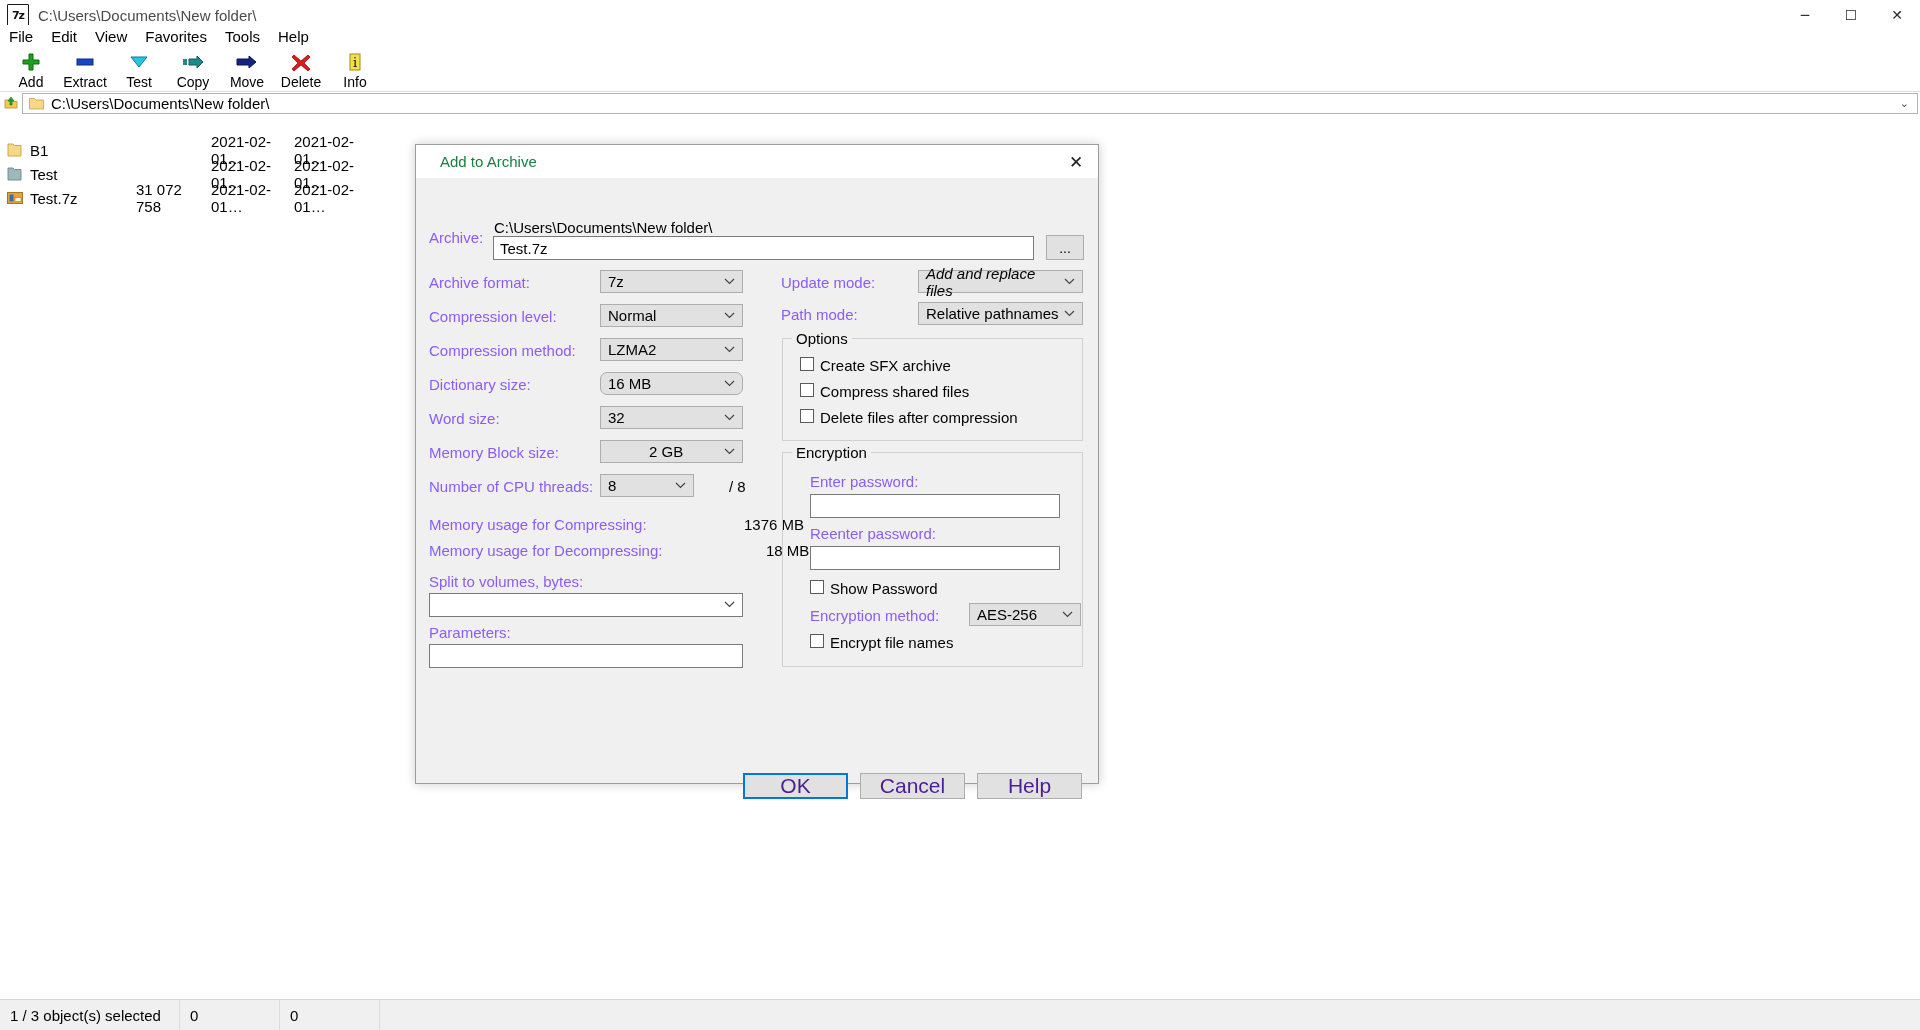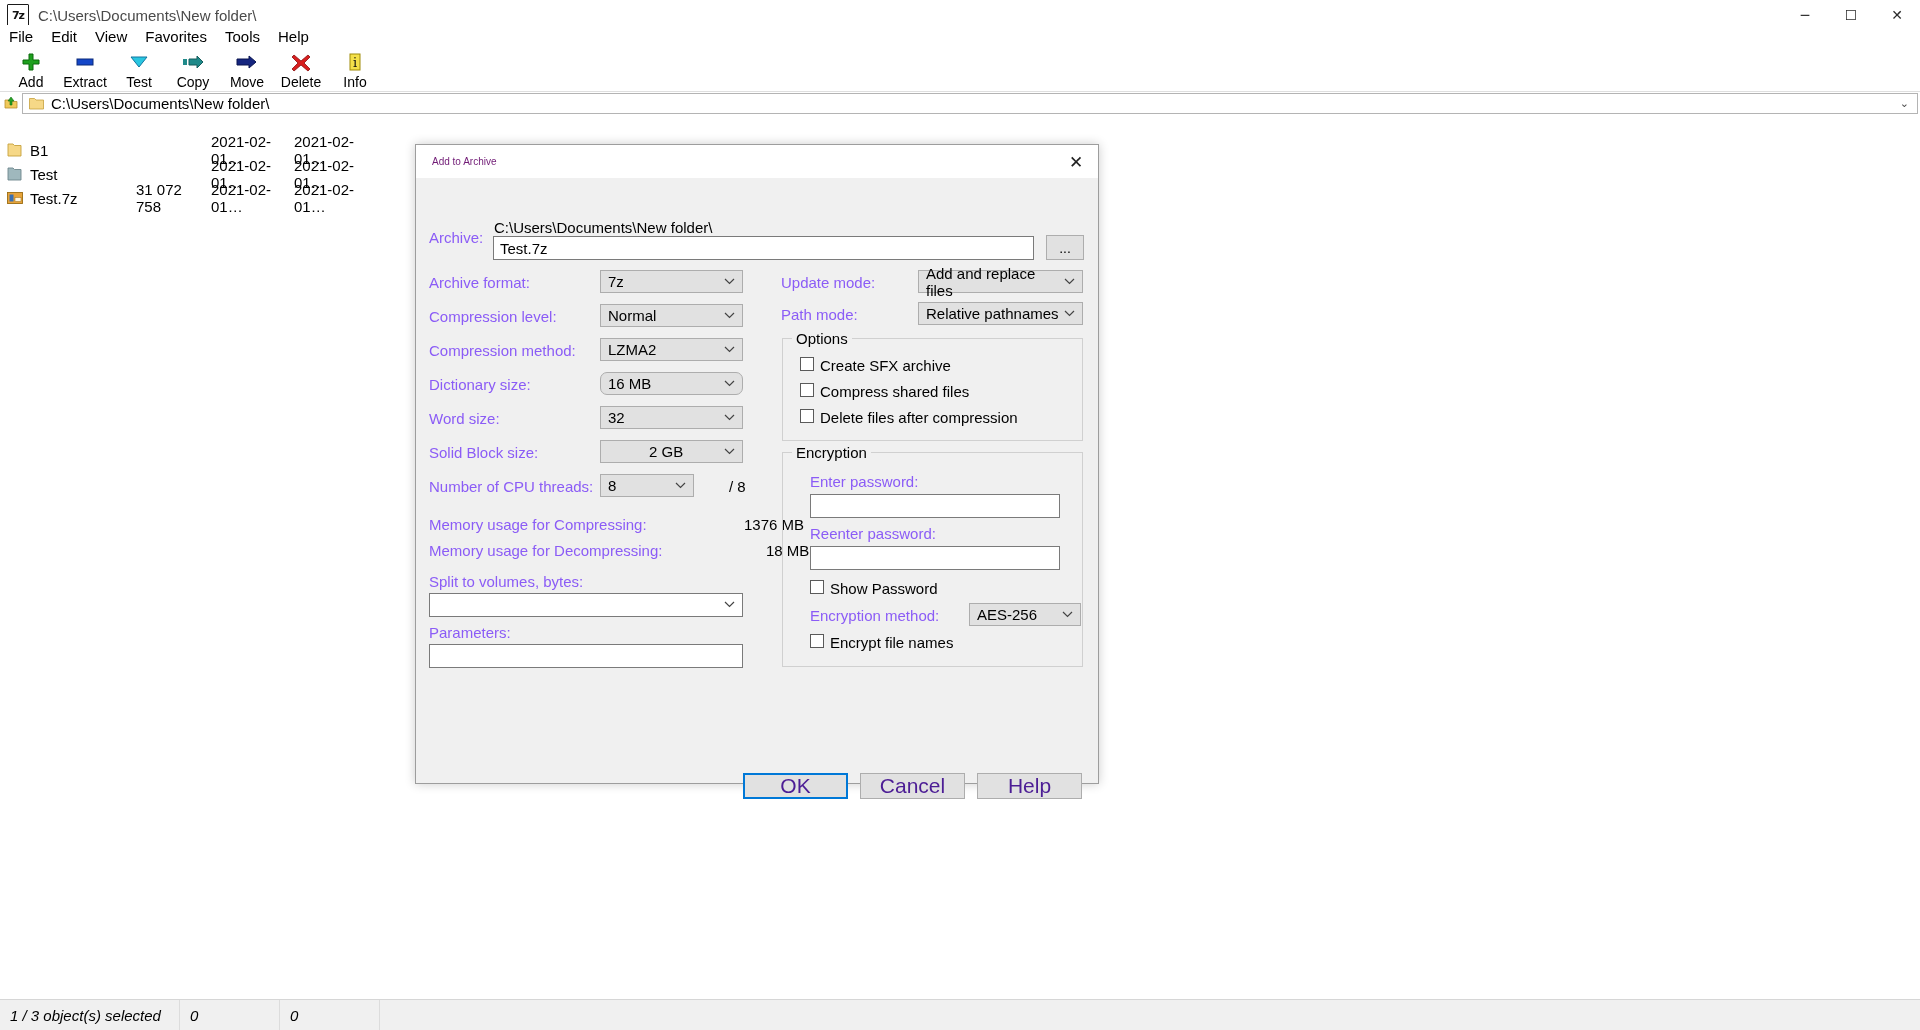--- a/index.html
+++ b/index.html
@@ -86,33 +86,33 @@
   .row { height: 24px; display: flex; align-items: center; }
   .cell { box-sizing: border-box; font-size: 15px; color: #000; padding: 0 6px; display: flex; align-items: center; height: 24px; }
   .cell.right { justify-content: flex-end; }
   .ficon { width: 18px; height: 16px; margin-right: 6px; flex: 0 0 18px; }
 
   
   .statusbar {
     position: absolute; bottom: 0; left: 0; width: 1920px; height: 30px;
     background: #f0f0f0; border-top: 1px solid #d6d6d6; display: flex; align-items: center;
   }
-  .st-cell { box-sizing: border-box; font-size: 15px; color: #000; padding-left: 10px; height: 30px; display: flex; align-items: center; border-right: 1px solid #dcdcdc; font-style: italic; }
+  .st-cell { box-sizing: border-box; font-size: 15px; color: #000; padding-left: 10px; height: 30px; display: flex; align-items: center; border-right: 1px solid #dcdcdc; }
 
   
   .dialog {
     position: absolute; left: 415px; top: 144px; width: 682px; height: 638px;
     background: #f0f0f0; border: 1px solid #9d9d9d;
     box-shadow: 0 0 10px rgba(0,0,0,0.20);
   }
   .dlg-title {
     height: 34px; background: #ffffff; display: flex; align-items: center;
     padding-left: 16px; box-sizing: border-box; border-bottom: 1px solid #f0f0f0;
   }
-  .dlg-title-text { font-size: 10px; color: #701a75; }
+  .dlg-title-text { font-size: 15px; color: #15803d; margin-left: 8px; }
   .dlg-close {
     position: absolute; right: 0; top: 0; width: 44px; height: 34px;
     display: flex; align-items: center; justify-content: center;
     font-size: 17px; color: #222; font-family: "DejaVu Sans", sans-serif;
   }
   .dlg-body { position: relative; height: 603px; }
 
   .lbl { position: absolute; font-size: 15px; color: #8b5cf6; white-space: nowrap; }
   .val { position: absolute; font-size: 15px; color: #000; white-space: nowrap; }
 
@@ -380,21 +380,21 @@
       <div class="lbl" style="left:13px; top:231px;">Word size:</div>
       <div class="combo" style="left:184px; top:227px; width:143px;">
         <span>32</span>
         <span class="chev">
           <svg width="11" height="7" viewBox="0 0 11 7">
               <path d="M1 1l4.5 4.5L10 1" fill="none" stroke="#444" stroke-width="1.2"></path>
             </svg>
         </span>
       </div>
 
-      <div class="lbl" style="left:13px; top:265px;">Solid Block size:</div>
+      <div class="lbl" style="left:13px; top:265px;">Memory Block size:</div>
       <div class="combo" style="left:184px; top:261px; width:143px;padding-left:48px;">
         <span>2 GB</span>
         <span class="chev">
           <svg width="11" height="7" viewBox="0 0 11 7">
               <path d="M1 1l4.5 4.5L10 1" fill="none" stroke="#444" stroke-width="1.2"></path>
             </svg>
         </span>
       </div>
 
       <div class="lbl" style="left:13px; top:299px;">Number of CPU threads:</div>
@@ -421,21 +421,21 @@
           <svg width="11" height="7" viewBox="0 0 11 7">
               <path d="M1 1l4.5 4.5L10 1" fill="none" stroke="#444" stroke-width="1.2"></path>
             </svg>
         </span>
       </div>
 
       <div class="lbl" style="left:13px; top:445px;">Parameters:</div>
       <div class="tinput" style="left:13px; top:465px; width:314px;"></div>
 
       <div class="lbl" style="left:365px; top:95px;">Update mode:</div>
-      <div class="combo" style="left:502px; top:91px; width:165px;">
+      <div class="combo" style="left:502px; top:91px; width:165px;font-style:italic;">
         <span>Add and replace files</span>
         <span class="chev">
           <svg width="11" height="7" viewBox="0 0 11 7">
               <path d="M1 1l4.5 4.5L10 1" fill="none" stroke="#444" stroke-width="1.2"></path>
             </svg>
         </span>
       </div>
 
       <div class="lbl" style="left:365px; top:127px;">Path mode:</div>
       <div class="combo" style="left:502px; top:123px; width:165px;">

